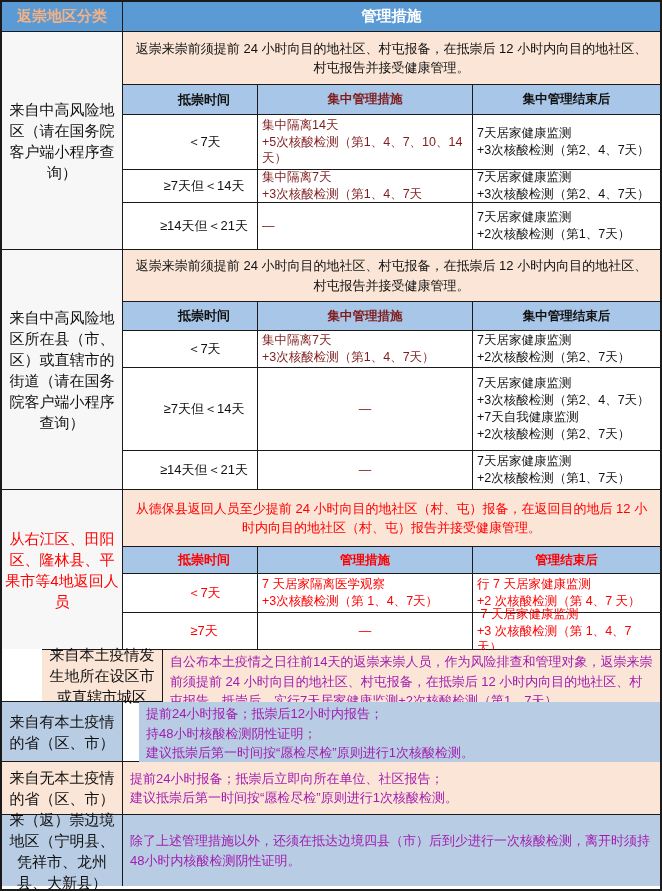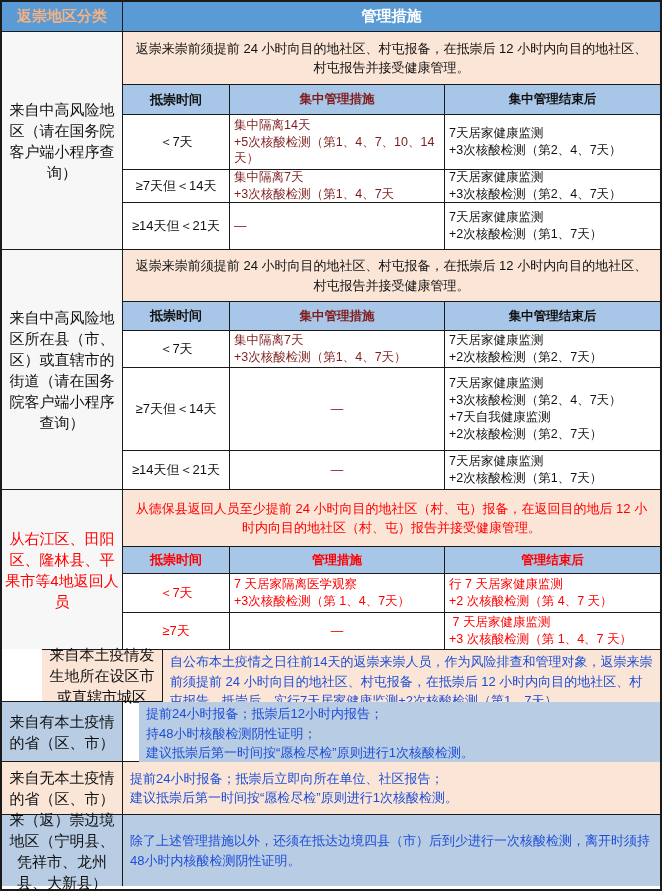--- a/index.html
+++ b/index.html
@@ -24,32 +24,32 @@
   
   .intro{box-sizing:border-box;border-bottom:1px solid var(--border);background:var(--peach);
     display:flex;align-items:center;justify-content:center;text-align:center;
     font-size:13px;line-height:1.5;padding:2px 10px;color:#111;flex:none;}
   .nhead{display:flex;box-sizing:border-box;border-bottom:1px solid var(--border);
     background:var(--subhead-blue);font-weight:bold;font-size:13.5px;color:#111;flex:none;}
   .nhead > div{box-sizing:border-box;display:flex;align-items:center;justify-content:center;}
   .nrow{display:flex;box-sizing:border-box;border-bottom:1px solid var(--border);flex:none;background:#fff;}
   .nrow:last-child{border-bottom:none;flex:1;}
   .c-time{width:107px;box-sizing:border-box;border-right:1px solid var(--border);
-    display:flex;align-items:center;justify-content:center;font-size:13px;color:#111;}
+    display:flex;align-items:center;justify-content:center;font-size:13px;color:#111;margin-left:28px;}
   .c-measure{width:215px;box-sizing:border-box;border-right:1px solid var(--border);
     display:flex;flex-direction:column;justify-content:center;padding:2px 4px;
     font-size:12.5px;line-height:1.35;color:#7f1d1d;}
   .c-after{flex:1;box-sizing:border-box;display:flex;flex-direction:column;justify-content:center;
     padding:2px 4px;font-size:12.5px;line-height:1.35;color:#111;min-width:0;}
   .c-center{align-items:center;text-align:center;}
   .sec.red .sec-label, .sec.red .intro, .sec.red .c-time,
   .sec.red .c-measure, .sec.red .c-after{color:var(--red);}
   
   .simple-body{flex:1;box-sizing:border-box;display:flex;flex-direction:column;
-    justify-content:center;padding:2px 7px;font-size:13px;line-height:1.5;color:#1d4ed8;}
+    justify-content:center;padding:2px 7px;font-size:13px;line-height:1.5;color:#a21caf;}
   .bg-peach{background:var(--peach);}
   .bg-blue{background:var(--row-blue);}
   .cell-line{white-space:pre-wrap;}
 </style>
 </head>
 <body>
 
 <div class="tbl">
   <div class="hdr">
     <div class="hdr-cell hdr-left">返崇地区分类</div>

